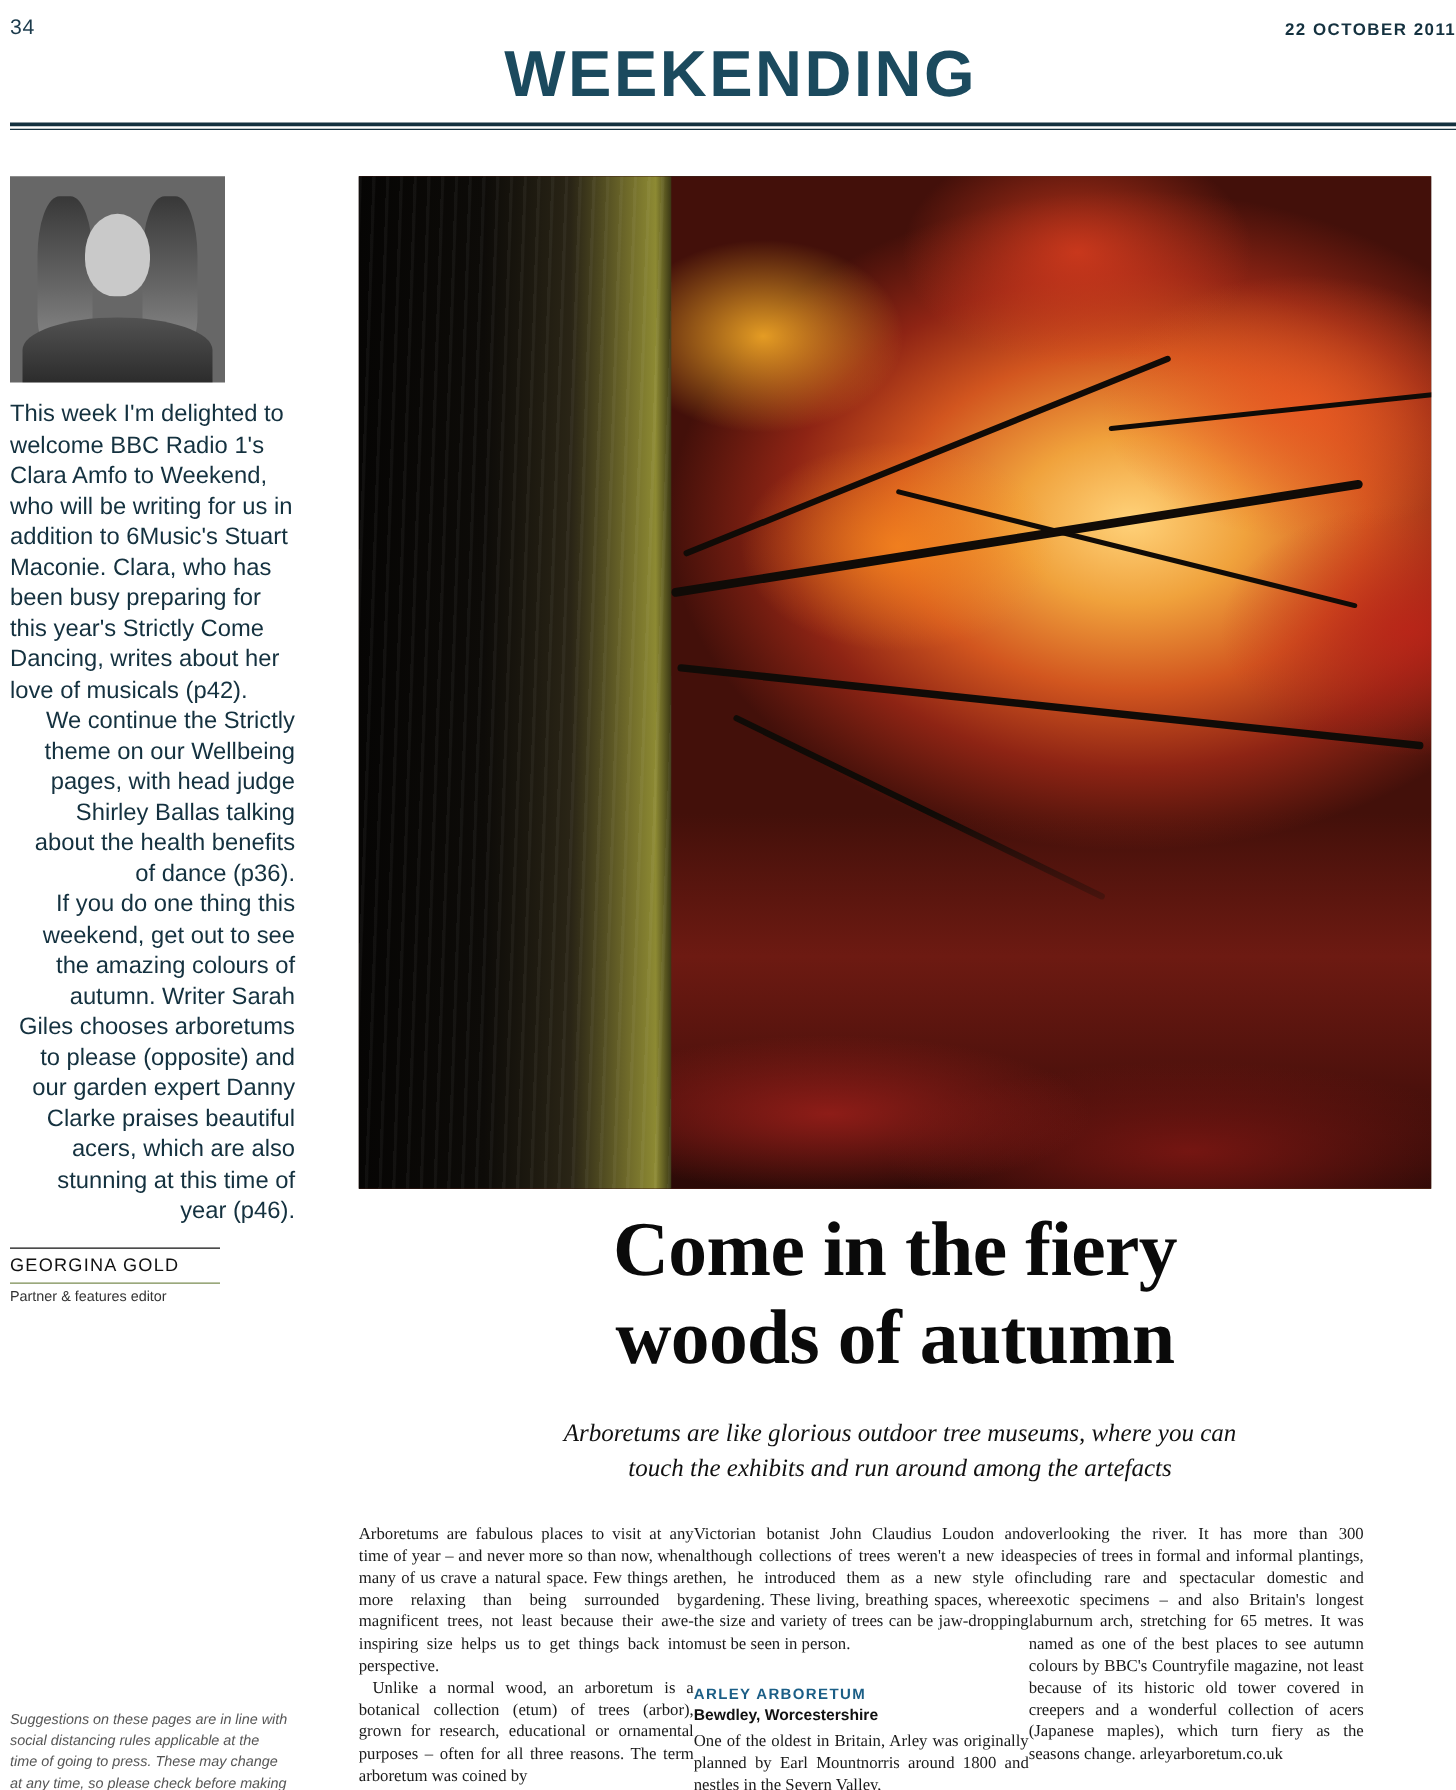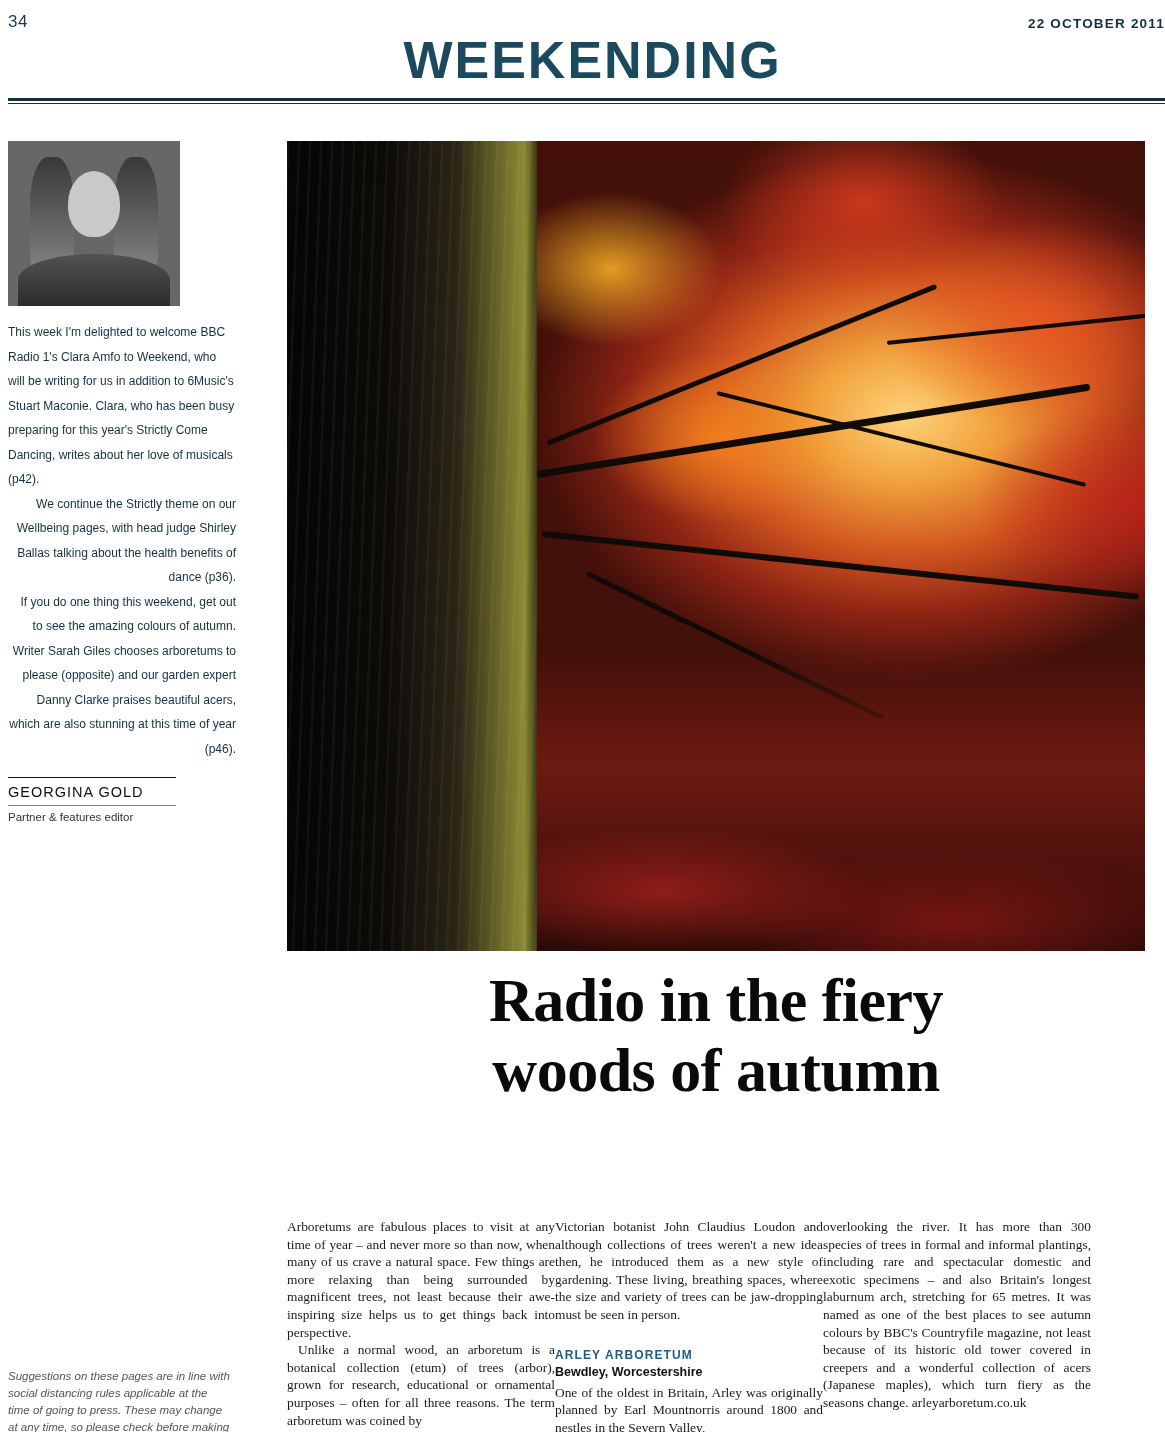--- a/index.html
+++ b/index.html
@@ -111,21 +111,21 @@
     bottom: 0;
     width: 152px;
     height: 52px;
     background: linear-gradient(180deg, #55514d 0%, #2f2c2a 100%);
     border-radius: 50% 50% 0 0;
   }
 
   .standfirst {
     margin-top: 14px;
     font-family: "Liberation Sans", sans-serif;
-    font-size: 12px;
+    font-size: 19px;
     line-height: 24.5px;
     color: #14313f;
     width: 228px;
   }
   .standfirst p { margin: 0; }
   .standfirst p + p { text-indent: 12px; text-align: right; }
 
   .byline-rule {
     width: 168px;
     height: 1px;
@@ -328,24 +328,28 @@
     <div class="branch" style="left:255px; top:390px; width:600px; height:6px; transform:rotate(6deg);"></div>
     <div class="branch" style="left:260px; top:300px; width:420px; height:5px; transform:rotate(-22deg);"></div>
     <div class="branch" style="left:430px; top:250px; width:380px; height:4px; transform:rotate(14deg);"></div>
     <div class="branch" style="left:600px; top:200px; width:300px; height:4px; transform:rotate(-6deg);"></div>
     <div class="branch" style="left:300px; top:430px; width:330px; height:5px; transform:rotate(26deg);"></div>
     <div class="floor"></div>
     <div class="trunk"></div>
   </div>
 
   <div class="headline">
-    <div>Radio in the fiery</div>
+    <div>Come in the fiery</div>
     <div>woods of autumn</div>
   </div>
 
+  <div class="standout">
+    <div>Arboretums are like glorious outdoor tree museums, where you can</div>
+    <div>touch the exhibits and run around among the artefacts</div>
+  </div>
 
   <div class="cols">
     <div class="col">
       <p>Arboretums are fabulous places to visit at any time of year – and never more so than now, when many of us crave a natural space. Few things are more relaxing than being surrounded by magnificent trees, not least because their awe-inspiring size helps us to get things back into perspective.</p>
       <p class="indent">Unlike a normal wood, an arboretum is a botanical collection (etum) of trees (arbor), grown for research, educational or ornamental purposes – often for all three reasons. The term arboretum was coined by</p>
     </div>
     <div class="col">
       <p>Victorian botanist John Claudius Loudon and although collections of trees weren't a new idea then, he introduced them as a new style of gardening. These living, breathing spaces, where the size and variety of trees can be jaw-dropping must be seen in person.</p>
       <div class="sub-head">ARLEY ARBORETUM</div>
       <div class="sub-sub">Bewdley, Worcestershire</div>

